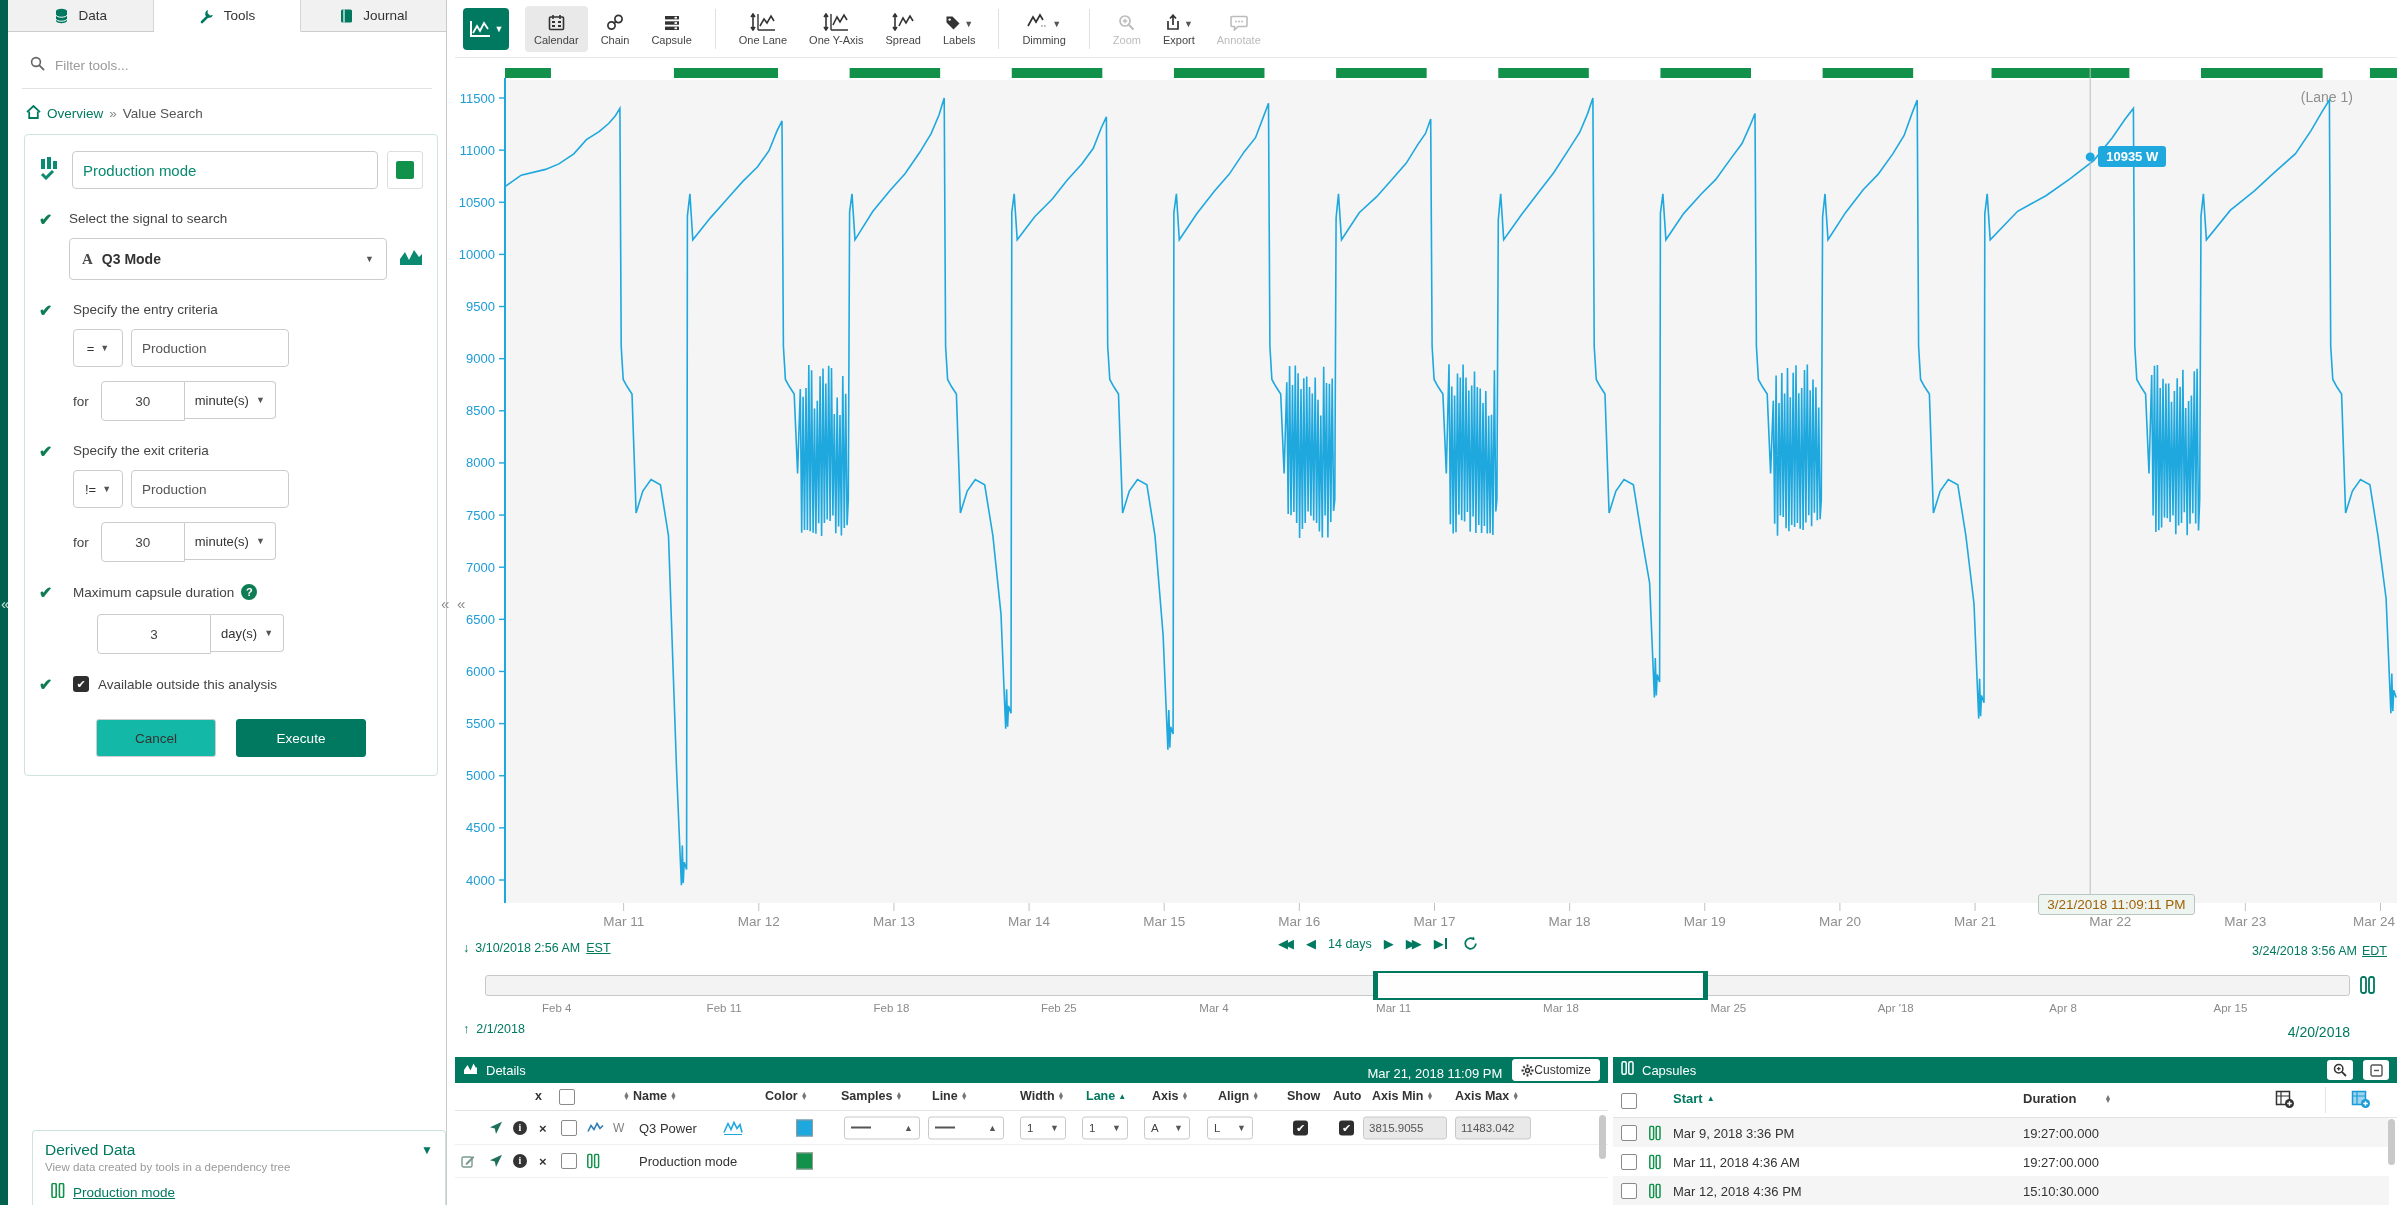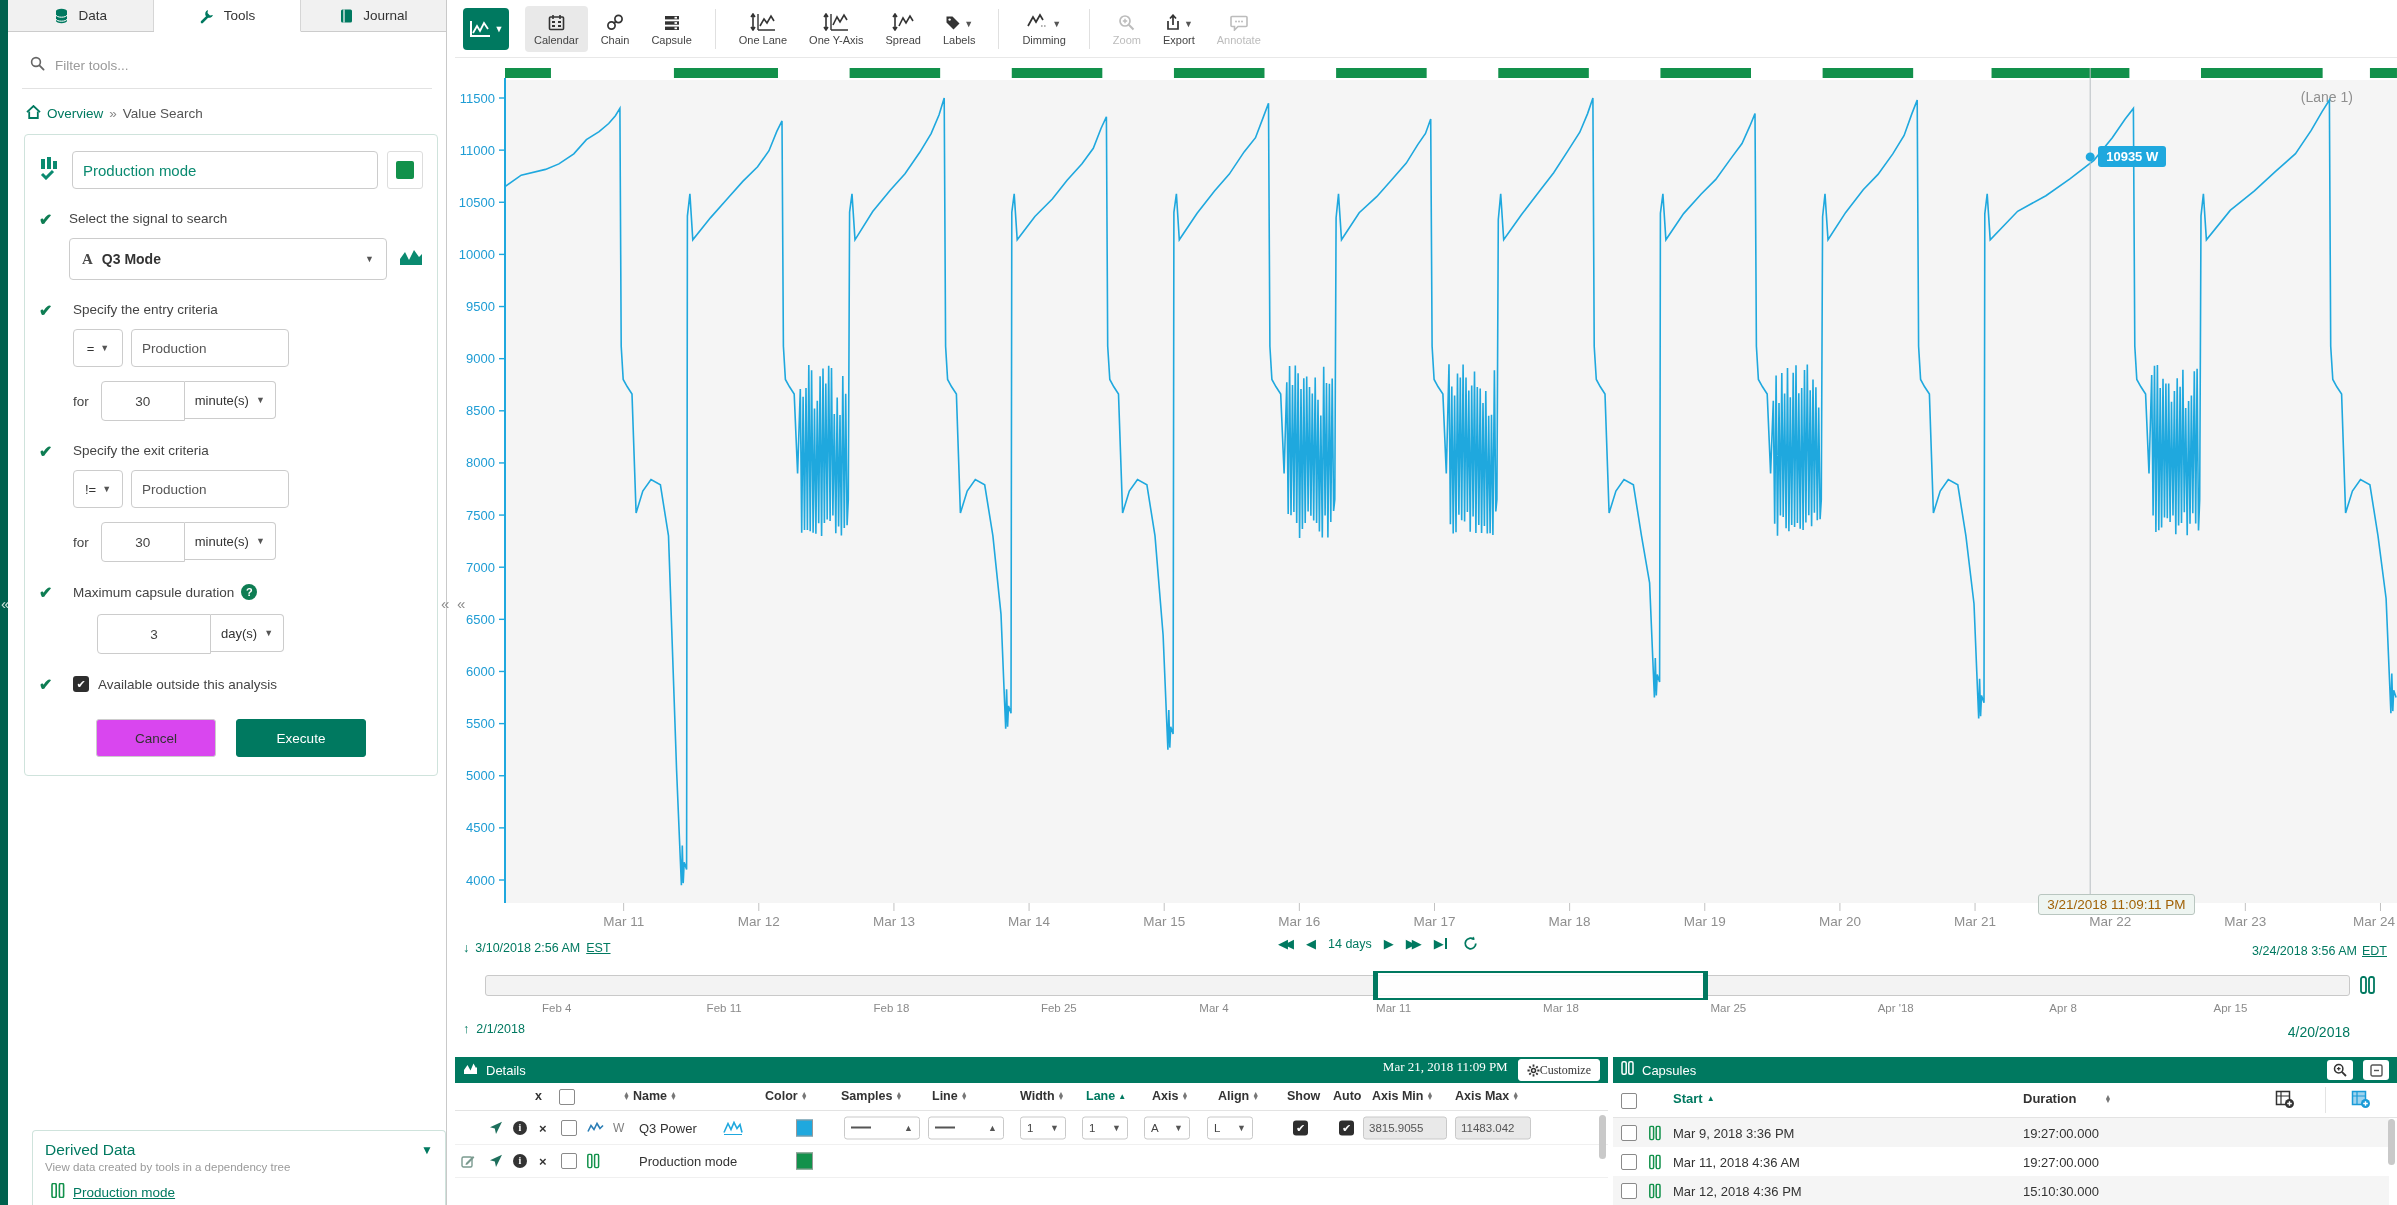--- a/index.html
+++ b/index.html
@@ -54,21 +54,21 @@
        font-family:"Liberation Sans",sans-serif;}
   .dur-unit{height:38px;border:1px solid #ccc;border-left:none;border-radius:0 4px 4px 0;padding:0 10px;
        display:flex;align-items:center;gap:7px;font-size:13px;color:#333;background:#fff;cursor:pointer;box-sizing:border-box;}
   .dur-value.wide{width:108px;}
   .chk-row{display:flex;align-items:center;gap:9px;}
   .dark-check{width:16px;height:16px;background:#2e2e2e;border-radius:3px;color:#fff;font-size:11px;
        display:inline-flex;align-items:center;justify-content:center;cursor:pointer;}
   .chk-label{font-size:13.5px;color:#444;}
   .btn-row{display:flex;justify-content:center;gap:20px;margin-top:26px;}
   .btn{height:36px;border-radius:3px;font-size:13.5px;display:flex;align-items:center;justify-content:center;cursor:pointer;}
-  .btn-cancel{width:118px;background:#d946ef;border:1px solid #ccc;color:#333;}
+  .btn-cancel{width:118px;background:#14b8a6;border:1px solid #ccc;color:#333;}
   .btn-exec{width:128px;background:#007960;border:1px solid #007960;color:#fff;}
   #sidebar-chevron{left:441px;top:596px;}
   #derived-card{left:24px;top:1130px;width:414px;border:1px solid #cfe3dc;border-radius:4px 4px 0 0;border-bottom:none;
        padding:10px 12px;box-sizing:border-box;height:75px;}
   .derived-title-row{display:flex;align-items:center;justify-content:space-between;}
   .derived-title{color:#007960;font-size:15.5px;}
   .derived-caret{color:#007960;font-size:12px;cursor:pointer;}
   .derived-sub{color:#9a9a9a;font-size:11.5px;margin-top:2px;}
   .derived-item{display:flex;align-items:center;gap:8px;margin-top:10px;margin-left:6px;}
   .derived-link{color:#007960;font-size:13.5px;text-decoration:underline;cursor:pointer;}
@@ -107,21 +107,21 @@
   .tl-tick-label{position:absolute;top:1002px;transform:translateX(-50%);font-size:11.5px;color:#8a8a8a;white-space:nowrap;}
   #tl-capsule-icon{left:1905px;top:976px;}
   .range2-left{left:8px;top:1022px;display:flex;align-items:center;gap:7px;color:#007960;font-size:12.5px;}
   .range2-center{left:30px;top:1024px;width:1865px;text-align:center;color:#007960;font-size:12.5px;}
   .range2-right{right:47px;top:1024px;color:#007960;font-size:14px;}
   
   .panel-header{height:26px;background:#007960;color:#fff;display:flex;align-items:center;padding:0 8px;box-sizing:border-box;gap:8px;}
   .panel-title{font-size:13px;}
   #details-panel{left:0;top:1057px;width:1153px;height:148px;}
   #capsules-panel{left:1158px;top:1057px;width:784px;height:148px;}
-  .ph-right{margin-left:auto;display:flex;align-items:flex-start;gap:10px;font-family:Liberation Serif, serif;}
+  .ph-right{margin-left:auto;display:flex;align-items:flex-end;gap:10px;}
   .ph-time{font-size:13px;}
   .customize-btn{background:#fff;border:1px solid #fff;border-radius:3px;height:20px;display:flex;align-items:center;
        padding:0 8px;color:#333;font-size:12px;cursor:pointer;}
   .icon-btn{background:#fff;border-radius:3px;width:26px;height:20px;display:flex;align-items:center;justify-content:center;cursor:pointer;}
   
   .dt-headrow{position:absolute;left:0;top:26px;width:1153px;height:28px;background:#fff;border-bottom:1px solid #e3e3e3;box-sizing:border-box;}
   .dt-h{position:absolute;top:6px;font-size:12.5px;font-weight:bold;color:#333;display:flex;align-items:center;gap:3px;white-space:nowrap;cursor:pointer;}
   .sorticon{display:inline-flex;flex-direction:column;line-height:0.55;font-size:7px;color:#777;}
   .sort-up-active{color:#007960;font-size:8px;}
   .dt-rows{position:absolute;left:0;top:54px;width:1153px;height:94px;overflow:hidden;}

